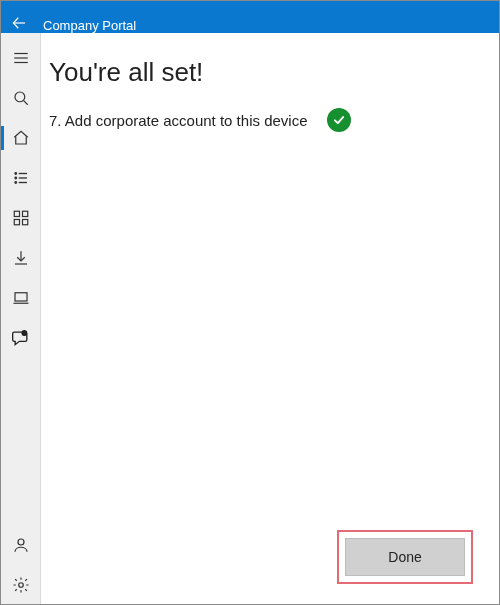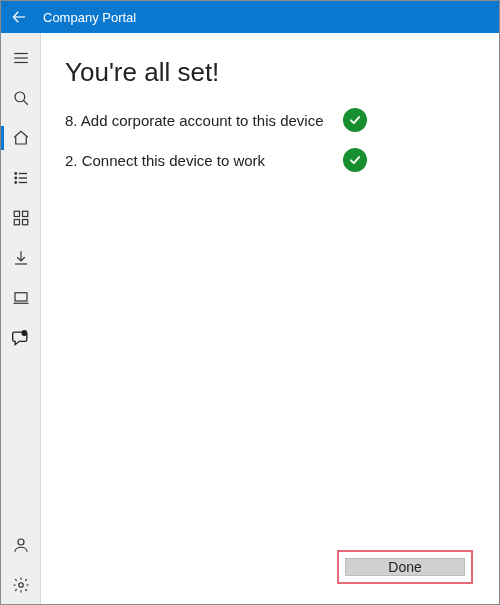--- a/index.html
+++ b/index.html
@@ -1,34 +1,34 @@
 <!DOCTYPE html>
 <html><head>
   <meta charset="utf-8">
   <style>
     * { box-sizing: border-box; margin: 0; padding: 0; }
     html, body { width: 500px; height: 605px; overflow: hidden; font-family: "Segoe UI", Arial, sans-serif; background: #fff; }
     .window { width: 500px; height: 605px; border: 1px solid #8a8a8a; display: flex; flex-direction: column; }
-    .titlebar { height: 32px; background: #0b78d0; color: #fff; display: flex; align-items: center; padding: 0 8px; gap: 14px; }
+    .titlebar { height: 32px; background: #0b78d0; color: #fff; display: flex; align-items: flex-end; padding: 0 8px; gap: 14px; }
     .titlebar .back { width: 20px; height: 20px; display: flex; align-items: center; justify-content: center; cursor: pointer; }
     .titlebar .title { font-size: 13px; }
     .body { flex: 1; display: flex; min-height: 0; }
     .sidebar { width: 40px; background: #efefef; border-right: 1px solid #d9d9d9; display: flex; flex-direction: column; align-items: center; padding-top: 6px; gap: 2px; }
     .side-btn { width: 40px; height: 38px; display: flex; align-items: center; justify-content: center; color: #333; cursor: pointer; position: relative; }
     .side-btn.active::before { content: ""; position: absolute; left: 0; top: 7px; bottom: 7px; width: 3px; background: #0b78d0; }
     .side-spacer { flex: 1; }
-    .content { flex: 1; padding: 24px 24px 16px 24px; display: flex; flex-direction: column; position: relative; }
+    .content { flex: 1; padding: 24px 24px 16px 8px; display: flex; flex-direction: column; position: relative; }
     h1 { font-size: 26px; font-weight: 400; color: #222; margin-bottom: 20px; }
     .para { font-size: 15px; color: #222; line-height: 1.45; margin-bottom: 18px; }
     .step { display: flex; align-items: center; gap: 14px; margin-bottom: 16px; font-size: 15px; color: #222; }
     .step-label { flex: 0 0 auto; min-width: 264px; }
     .check { width: 24px; height: 24px; border-radius: 50%; background: #168f2f; display: flex; align-items: center; justify-content: center; }
     .footer { margin-top: auto; display: flex; justify-content: flex-end; padding-right: 2px; padding-bottom: 4px; }
     .done-wrap { border: 2px solid #e46a76; padding: 6px; }
-    .done-btn { width: 120px; height: 18px; background: #d0d0d0; border: 1px solid #bcbcbc; font-size: 14px; color: #222; cursor: pointer; }
+    .done-btn { width: 120px; height: 38px; background: #d0d0d0; border: 1px solid #bcbcbc; font-size: 14px; color: #222; cursor: pointer; }
     svg { display: block; }
   </style>
 </head>
 <body>
 
 <div class="window">
   <div class="titlebar">
     <div class="back">
       <svg width="18" height="18" viewBox="0 0 24 24" fill="none" stroke="#fff" stroke-width="1.6">
         <line x1="20" y1="12" x2="5" y2="12"></line>
@@ -109,29 +109,21 @@
             <circle cx="12" cy="12" r="3"></circle>
             <path d="M12 2v3M12 19v3M4.2 4.2l2.1 2.1M17.7 17.7l2.1 2.1M2 12h3M19 12h3M4.2 19.8l2.1-2.1M17.7 6.3l2.1-2.1"></path>
           </svg>
       </div>
     </div>
 
     <div class="content">
       <h1>You're all set!</h1>
 
       <div class="step">
-        <span class="step-label">8. Add corporate account to this device</span>
-        <span class="check">
-          <svg width="14" height="14" viewBox="0 0 24 24" fill="none" stroke="#fff" stroke-width="3.2" stroke-linecap="round" stroke-linejoin="round">
-              <polyline points="5,12.5 10,17.5 19,7"></polyline>
-            </svg>
-        </span>
-      </div>
-      <div class="step">
-        <span class="step-label">2. Connect this device to work</span>
+        <span class="step-label">7. Add corporate account to this device</span>
         <span class="check">
           <svg width="14" height="14" viewBox="0 0 24 24" fill="none" stroke="#fff" stroke-width="3.2" stroke-linecap="round" stroke-linejoin="round">
               <polyline points="5,12.5 10,17.5 19,7"></polyline>
             </svg>
         </span>
       </div>
 
       <div class="footer">
         <div class="done-wrap">
           <button class="done-btn">Done</button>

